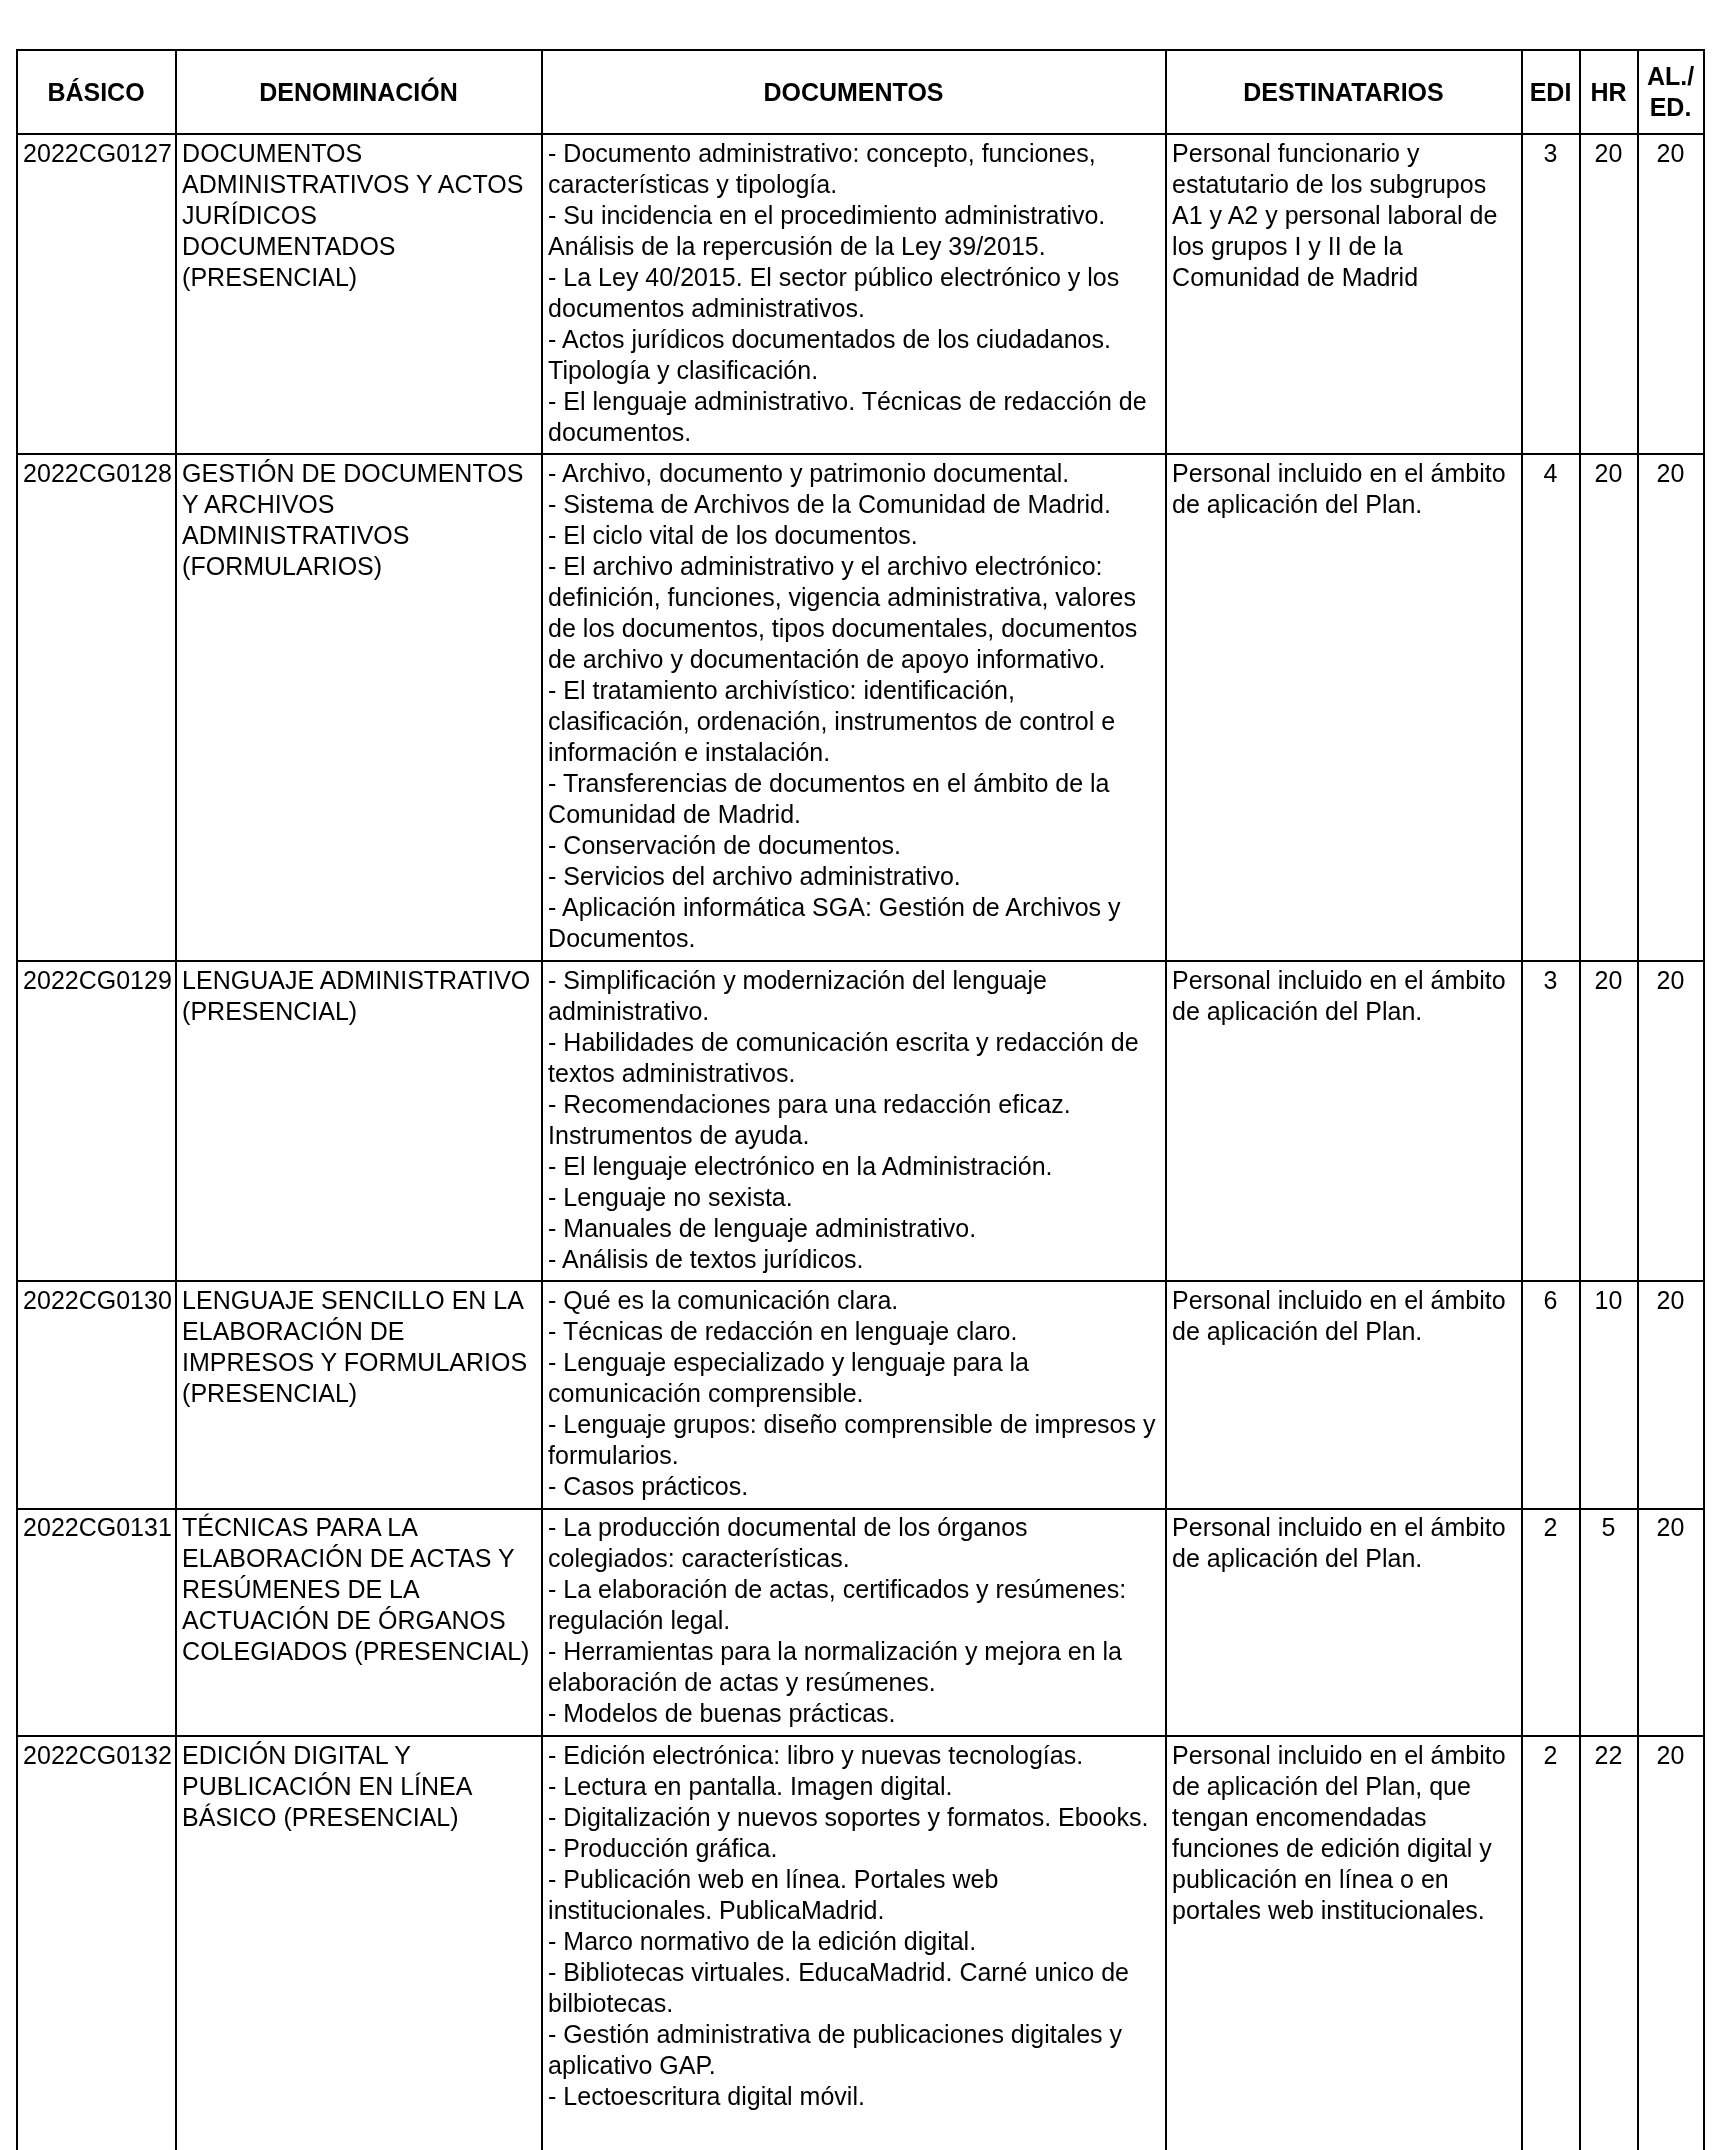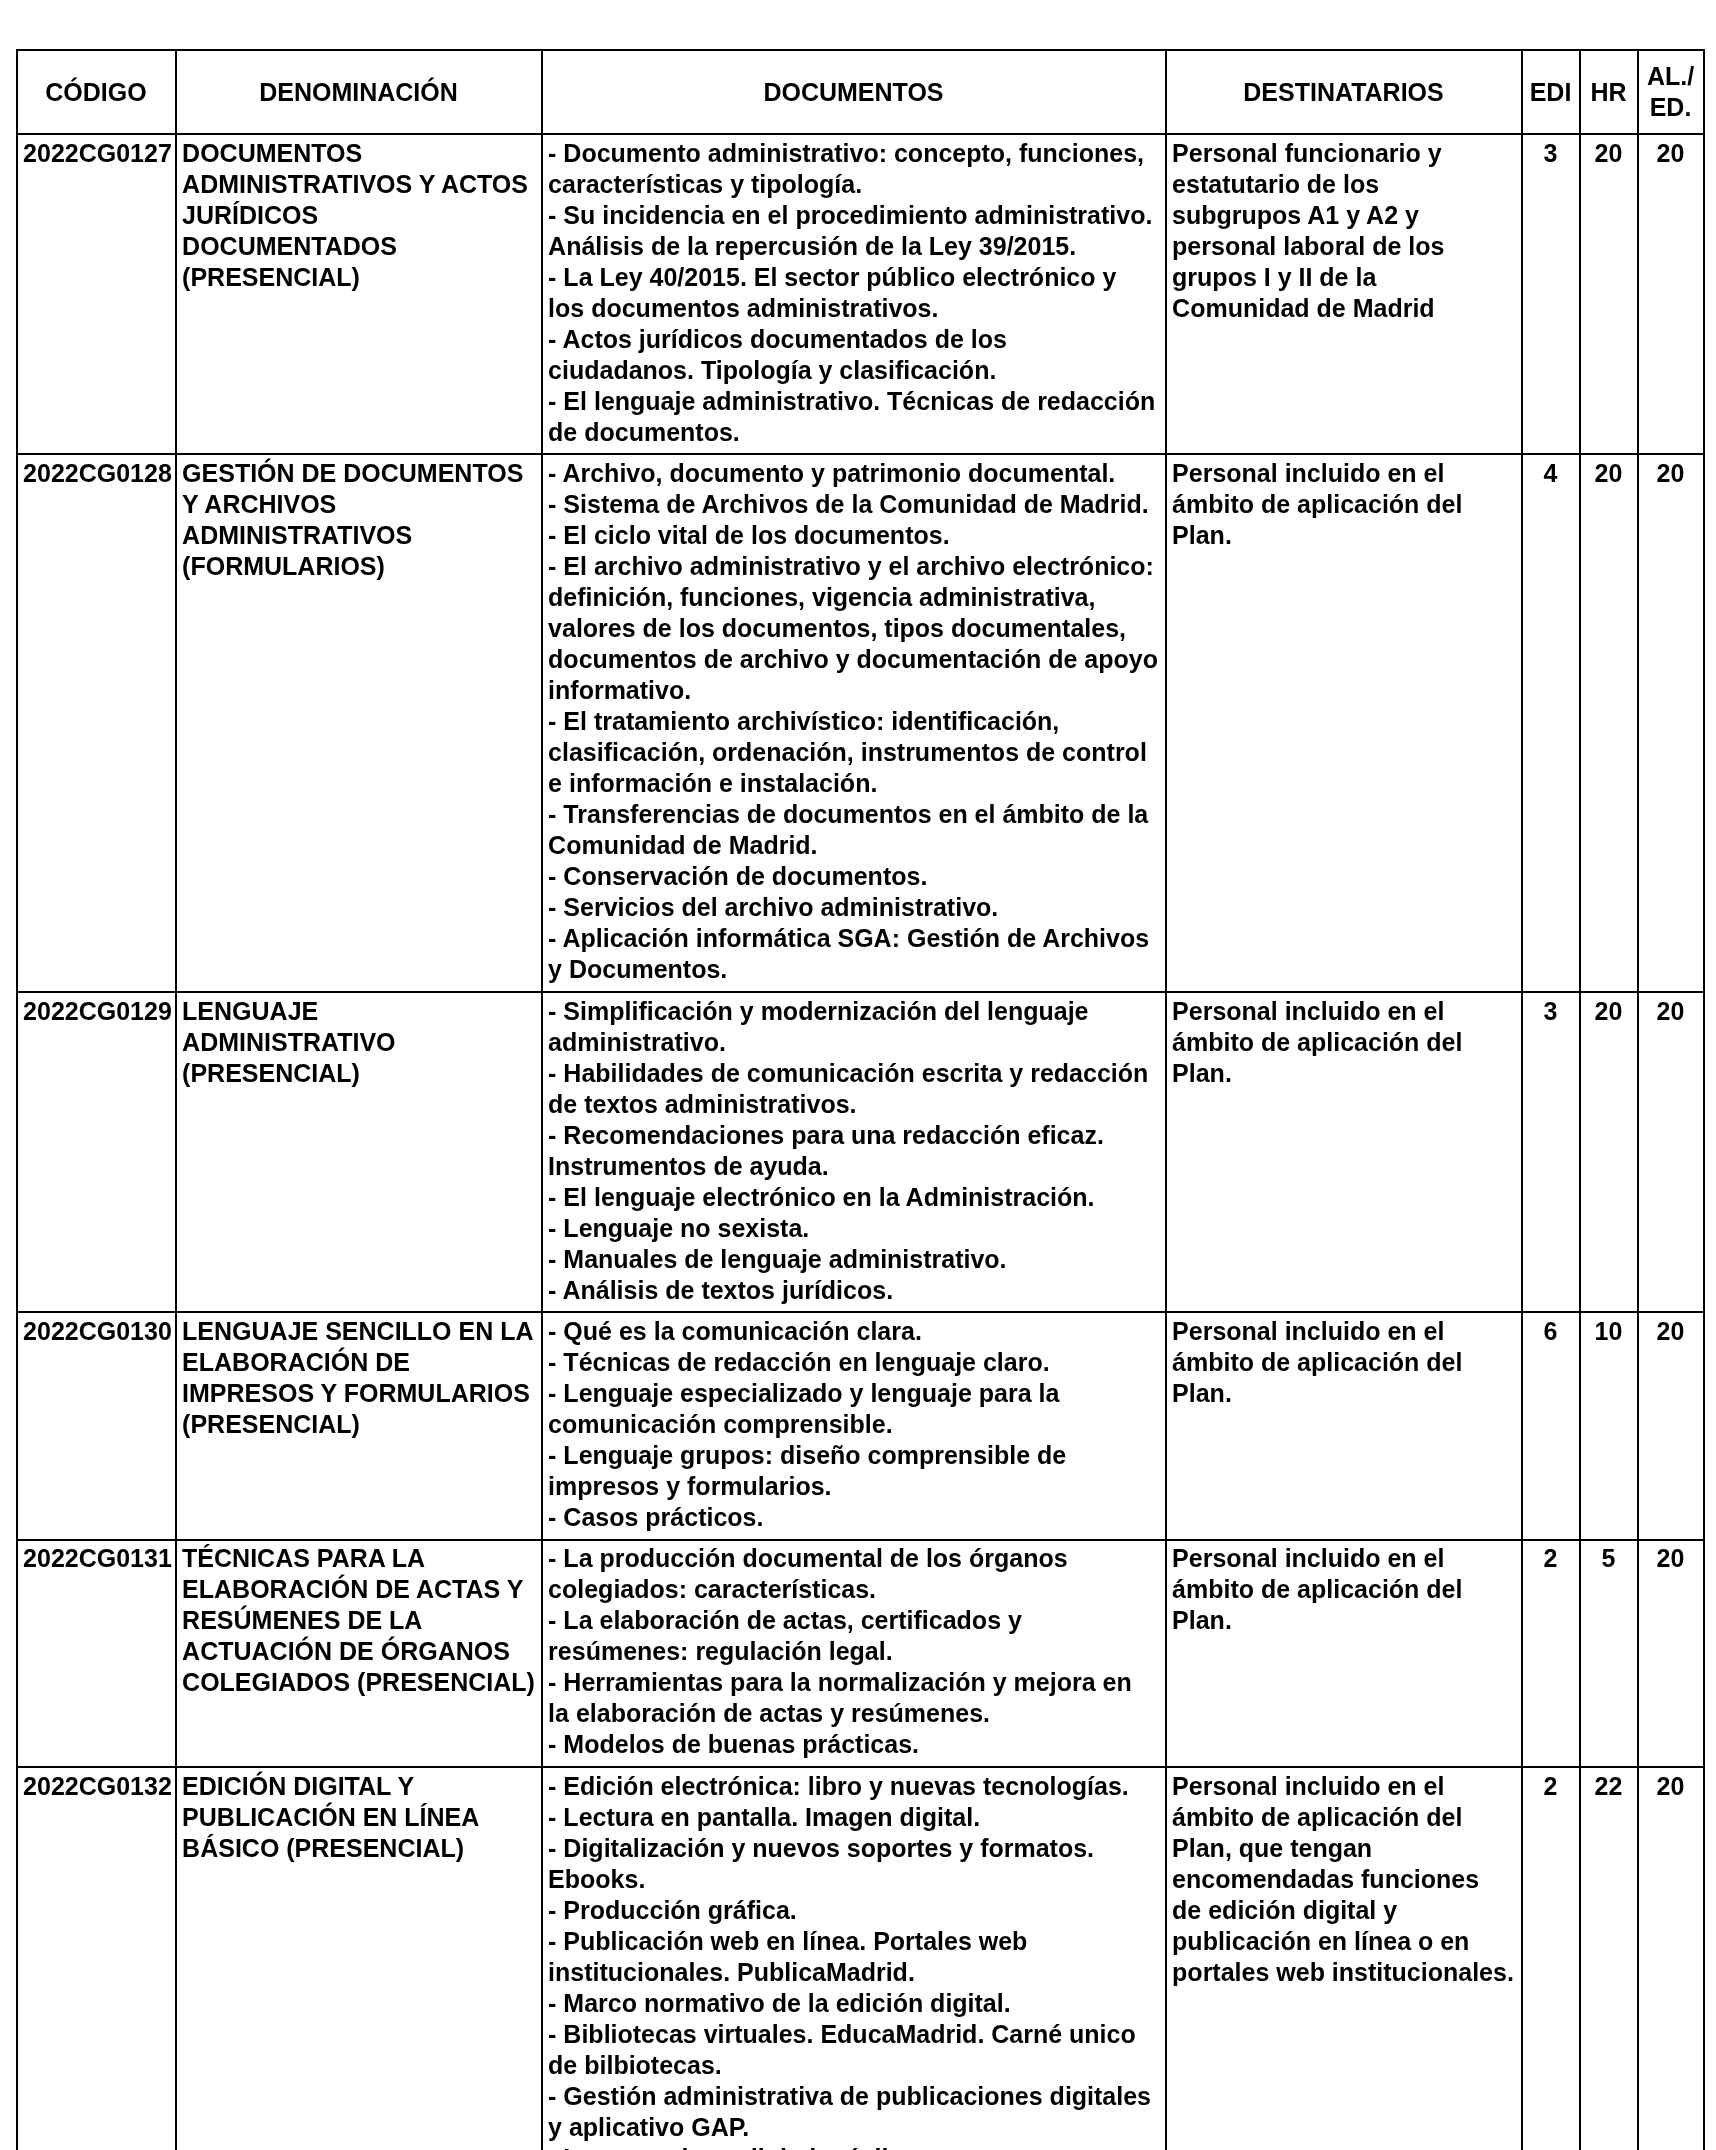--- a/index.html
+++ b/index.html
@@ -35,21 +35,20 @@
   table.course-table th {
     font-weight: bold;
     text-align: center;
     vertical-align: middle;
     padding: 10px 4.2px;
     white-space: pre-line;
   }
   table.course-table td {
     padding: 2.8px 5.6px 5.6px 5.6px;
     white-space: pre-line;
-    font-weight: bold;
   }
   col.c-codigo { width: 159px; }
   col.c-denom  { width: 366px; }
   col.c-cont   { width: 624px; }
   col.c-dest   { width: 356px; }
   col.c-edi    { width: 58px; }
   col.c-hr     { width: 58px; }
   col.c-aled   { width: 66px; }
   td.col-codigo {
     padding-left: 4.2px;
@@ -75,21 +74,21 @@
       <col class="c-codigo">
       <col class="c-denom">
       <col class="c-cont">
       <col class="c-dest">
       <col class="c-edi">
       <col class="c-hr">
       <col class="c-aled">
     </colgroup>
     <thead>
       <tr>
-        <th>CÓDIGO</th>
+        <th>BÁSICO</th>
         <th>DENOMINACIÓN</th>
         <th>DOCUMENTOS</th>
         <th>DESTINATARIOS</th>
         <th>EDI</th>
         <th>HR</th>
         <th>AL./
 ED.</th>
       </tr>
     </thead>
     <tbody>

